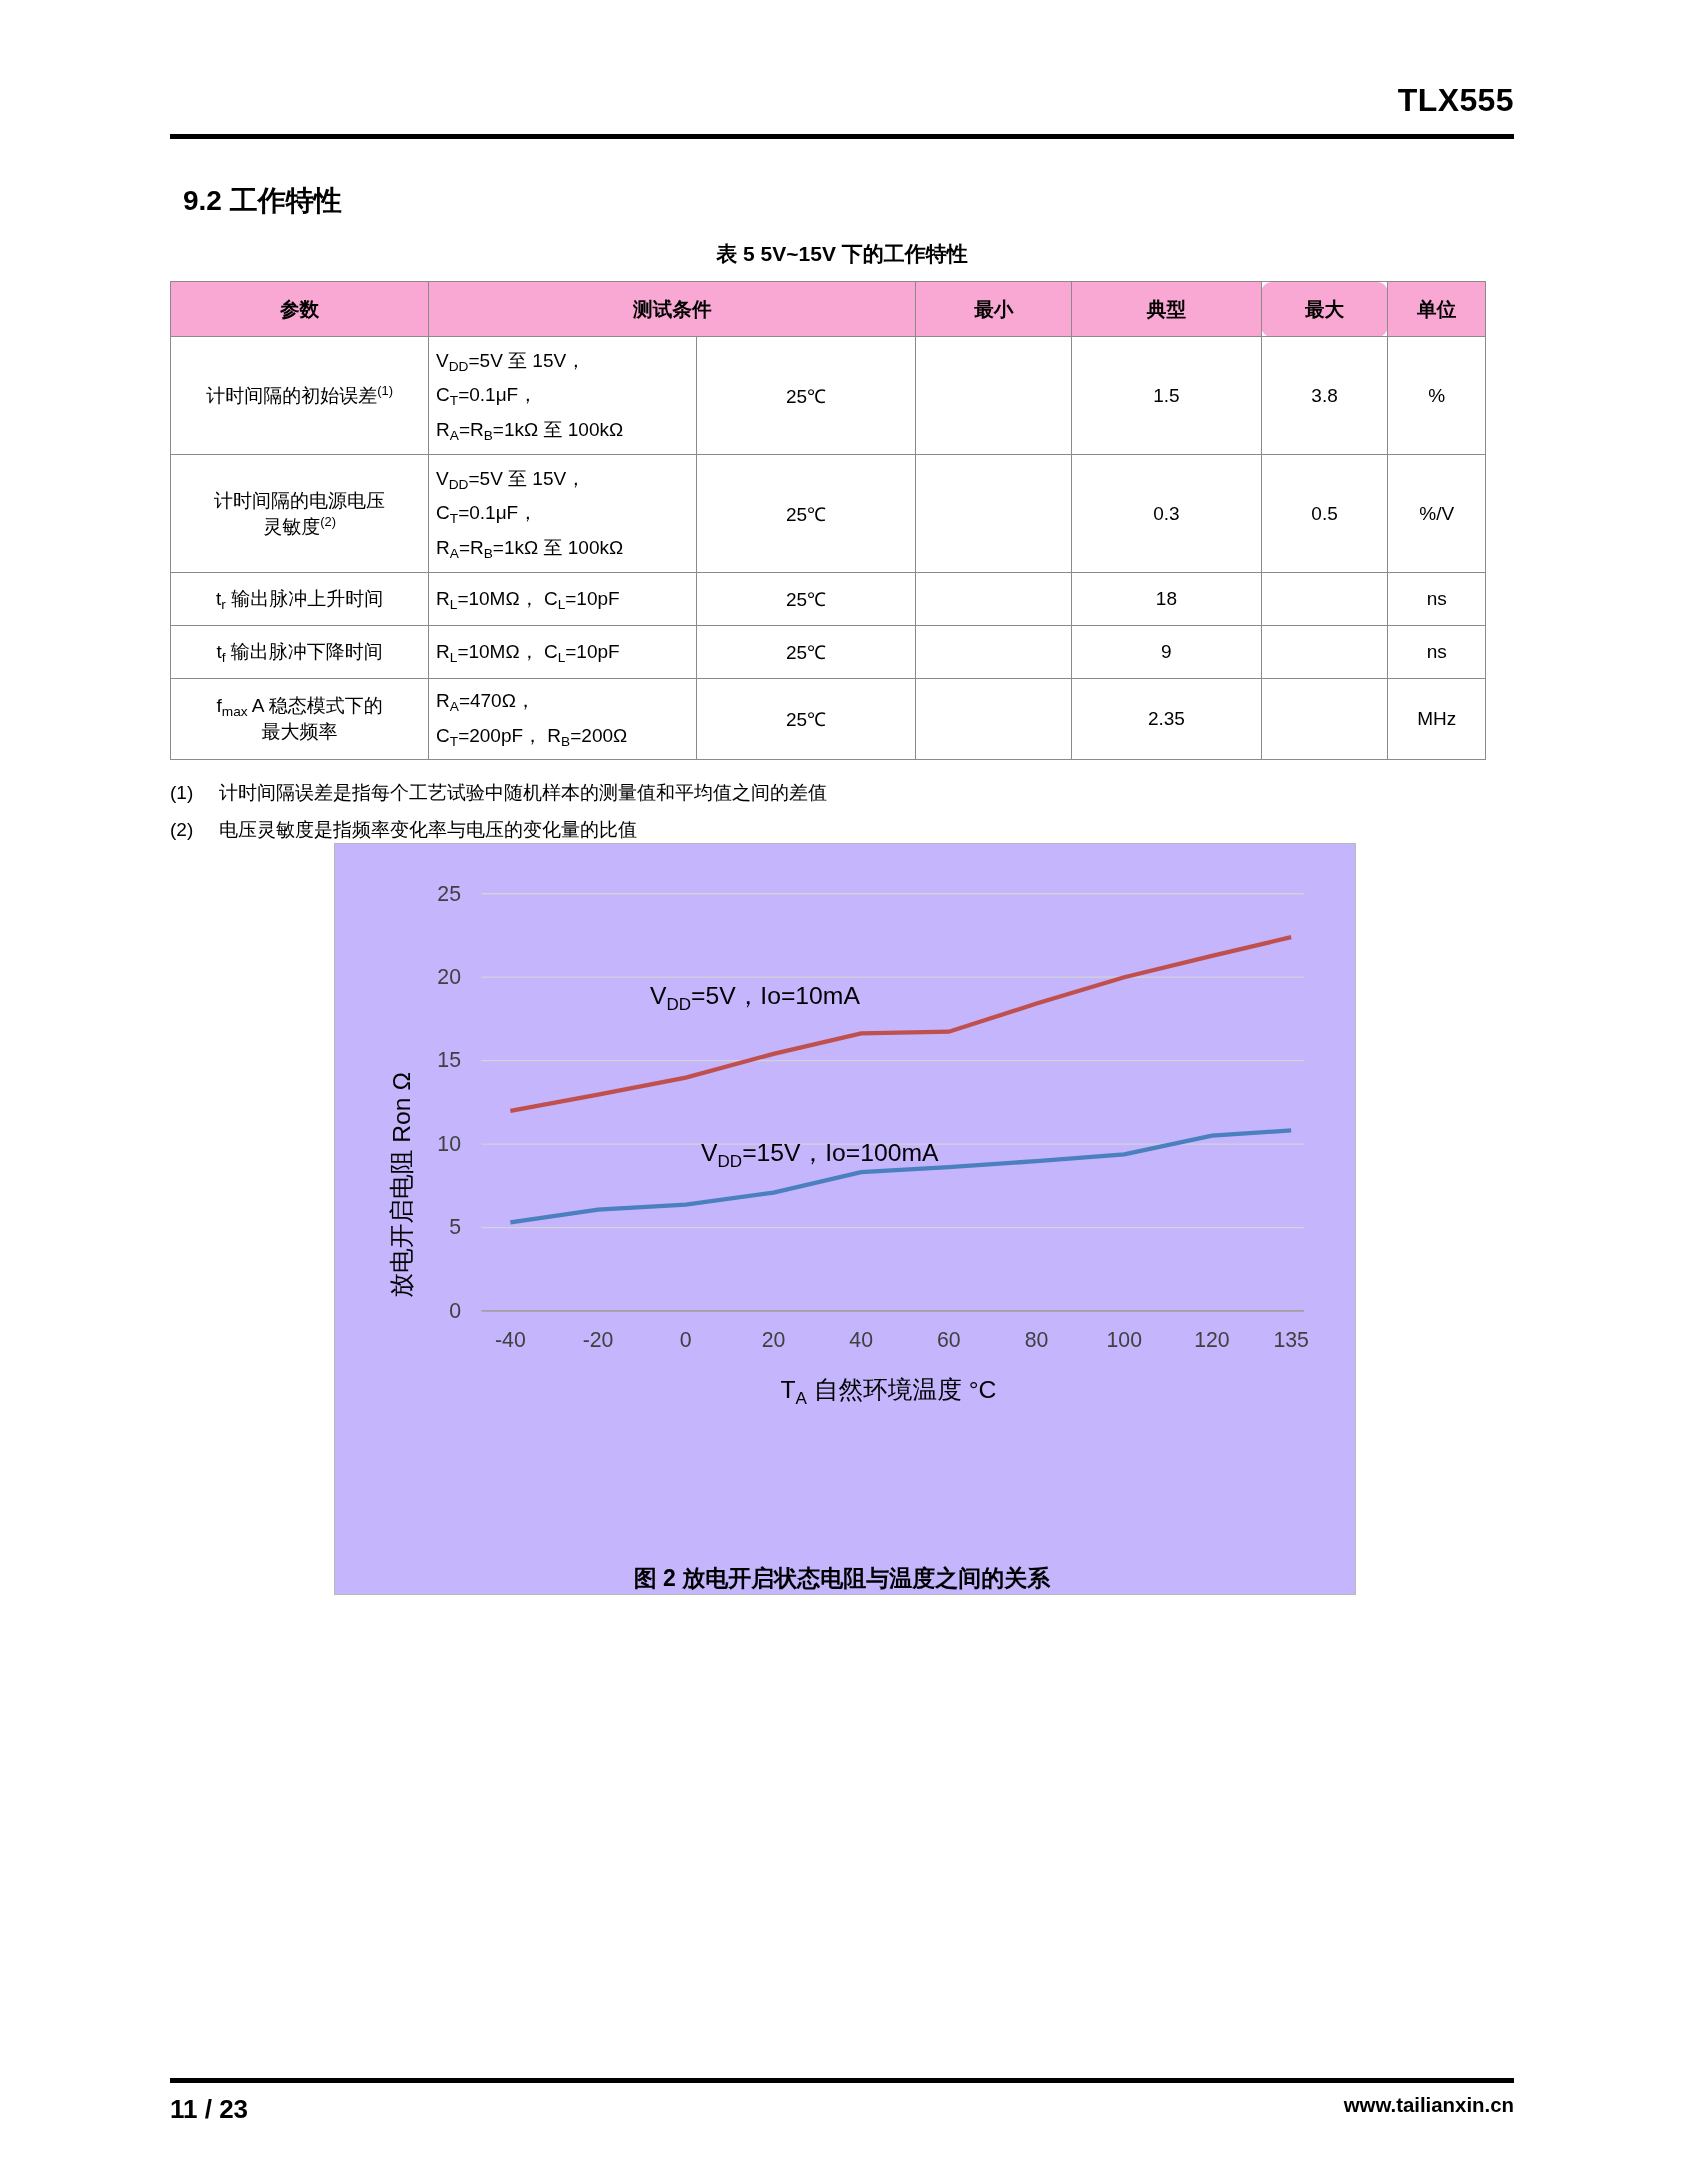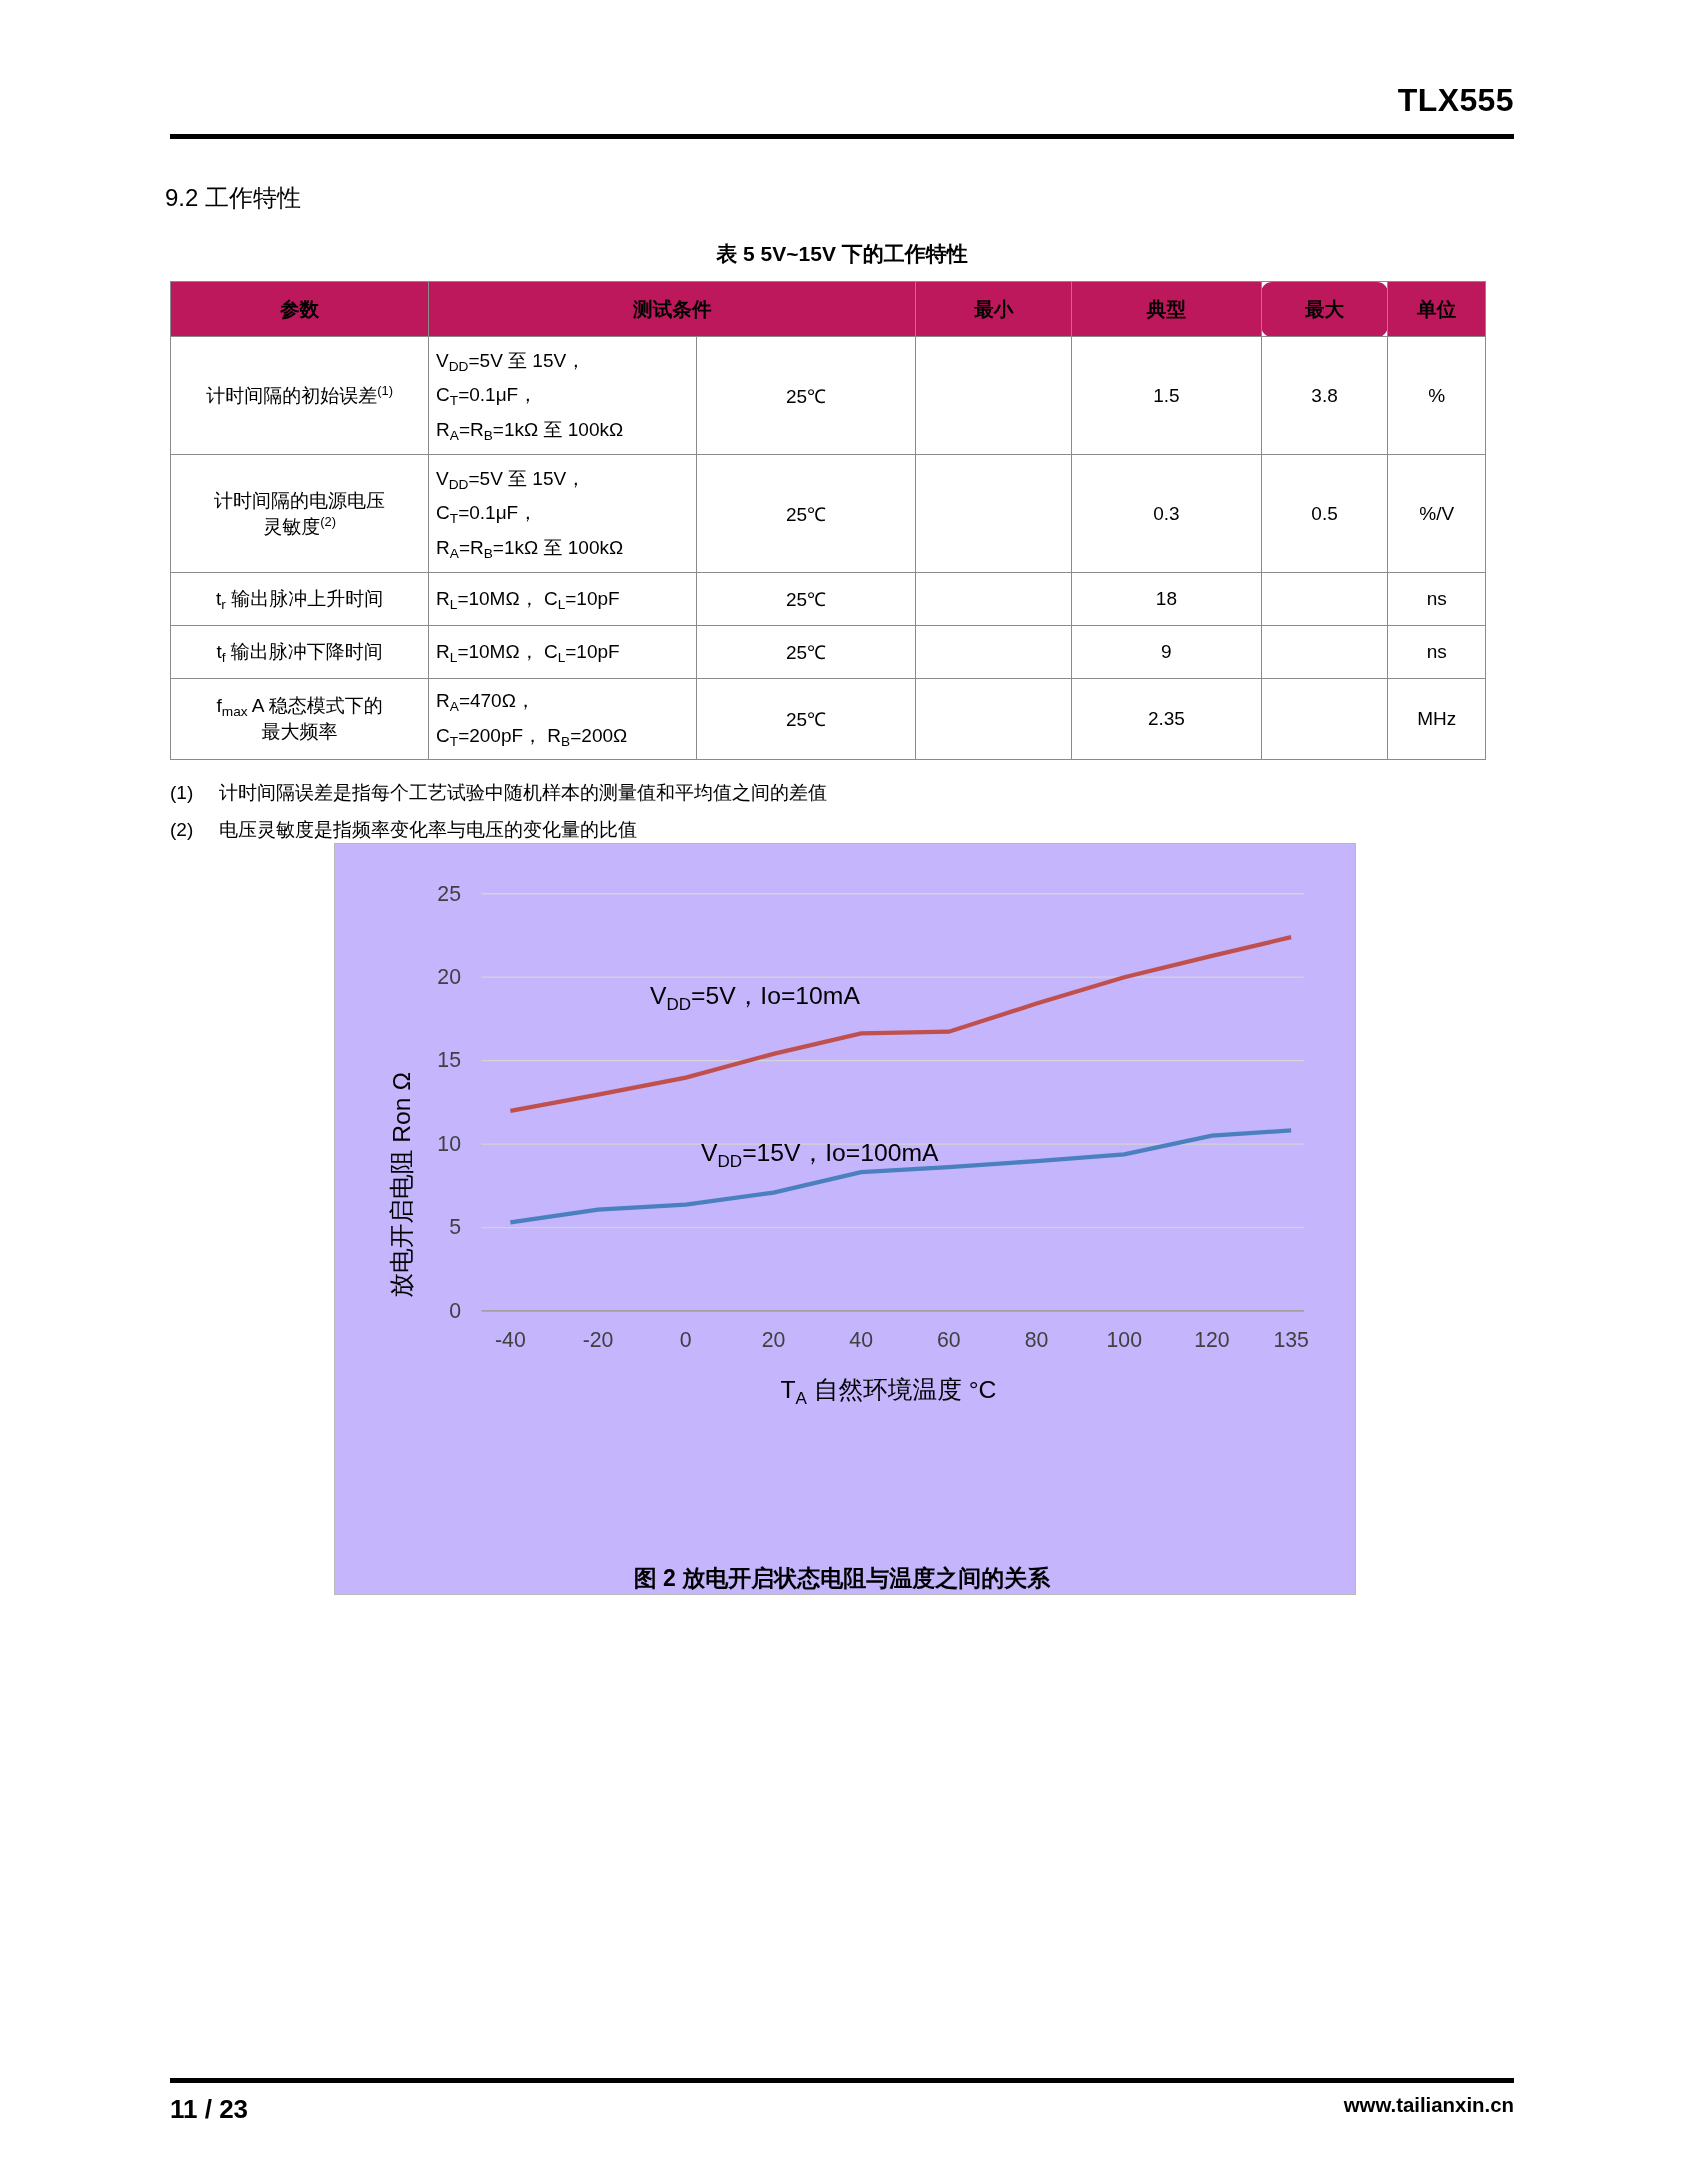--- a/index.html
+++ b/index.html
@@ -39,23 +39,23 @@
   .header-rule {
     position: absolute;
     left: 170px; top: 122px;
     width: 1344px;
     height: 5.1px;
     background: #000;
   }
   
   .section-title {
     position: absolute;
-    left: 165px; top: 170px;
-    font-size: 24px;
-    font-weight: normal;
+    left: 183px; top: 170px;
+    font-size: 28px;
+    font-weight: bold;
   }
   .table-caption {
     position: absolute;
     left: 170px; top: 228px;
     width: 1344px;
     text-align: center;
     font-size: 21px;
     font-weight: bold;
   }
   
@@ -65,21 +65,21 @@
     width: 1316px;
     border-collapse: collapse;
     font-size: 19px;
   }
   table.spec td, table.spec th {
     border: 0.9px solid #8a8a8a;
     padding: 5.1px 6.8px;
     vertical-align: middle;
   }
   table.spec thead th {
-    background: #be185d;
+    background: #f9a8d4;
     font-weight: bold;
     text-align: center;
     height: 44px;
     font-size: 19.6px;
   }
   .c-param { width: 273px; text-align: center; }
   .c-cond  { width: 273px; text-align: left; }
   .c-temp  { width: 228px; text-align: center; }
   .c-min   { width: 158px; text-align: center; }
   .c-typ   { width: 194px; text-align: center; }

